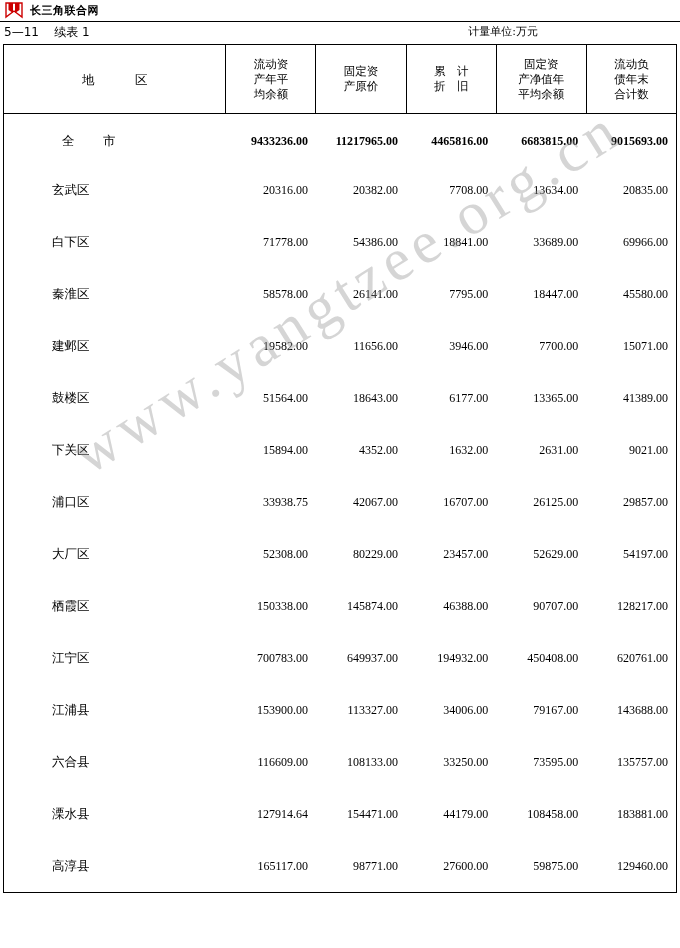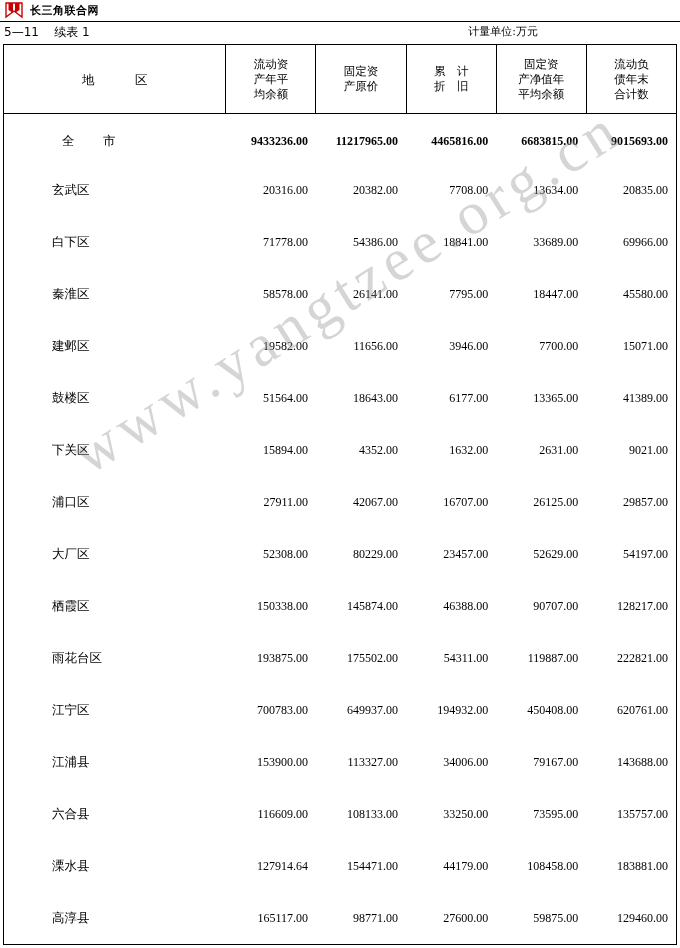--- a/index.html
+++ b/index.html
@@ -292,21 +292,21 @@
       <td class="region">下关区</td>
       <td class="num">15894.00</td>
       <td class="num">4352.00</td>
       <td class="num">1632.00</td>
       <td class="num">2631.00</td>
       <td class="num">9021.00</td>
     </tr>
 
     <tr>
       <td class="region">浦口区</td>
-      <td class="num">27911.00</td>
+      <td class="num">33938.75</td>
       <td class="num">42067.00</td>
       <td class="num">16707.00</td>
       <td class="num">26125.00</td>
       <td class="num">29857.00</td>
     </tr>
 
     <tr>
       <td class="region">大厂区</td>
       <td class="num">52308.00</td>
       <td class="num">80229.00</td>
@@ -317,28 +317,20 @@
 
     <tr>
       <td class="region">栖霞区</td>
       <td class="num">150338.00</td>
       <td class="num">145874.00</td>
       <td class="num">46388.00</td>
       <td class="num">90707.00</td>
       <td class="num">128217.00</td>
     </tr>
 
-    <tr>
-      <td class="region">雨花台区</td>
-      <td class="num">193875.00</td>
-      <td class="num">175502.00</td>
-      <td class="num">54311.00</td>
-      <td class="num">119887.00</td>
-      <td class="num">222821.00</td>
-    </tr>
 
     <tr>
       <td class="region">江宁区</td>
       <td class="num">700783.00</td>
       <td class="num">649937.00</td>
       <td class="num">194932.00</td>
       <td class="num">450408.00</td>
       <td class="num">620761.00</td>
     </tr>
 

